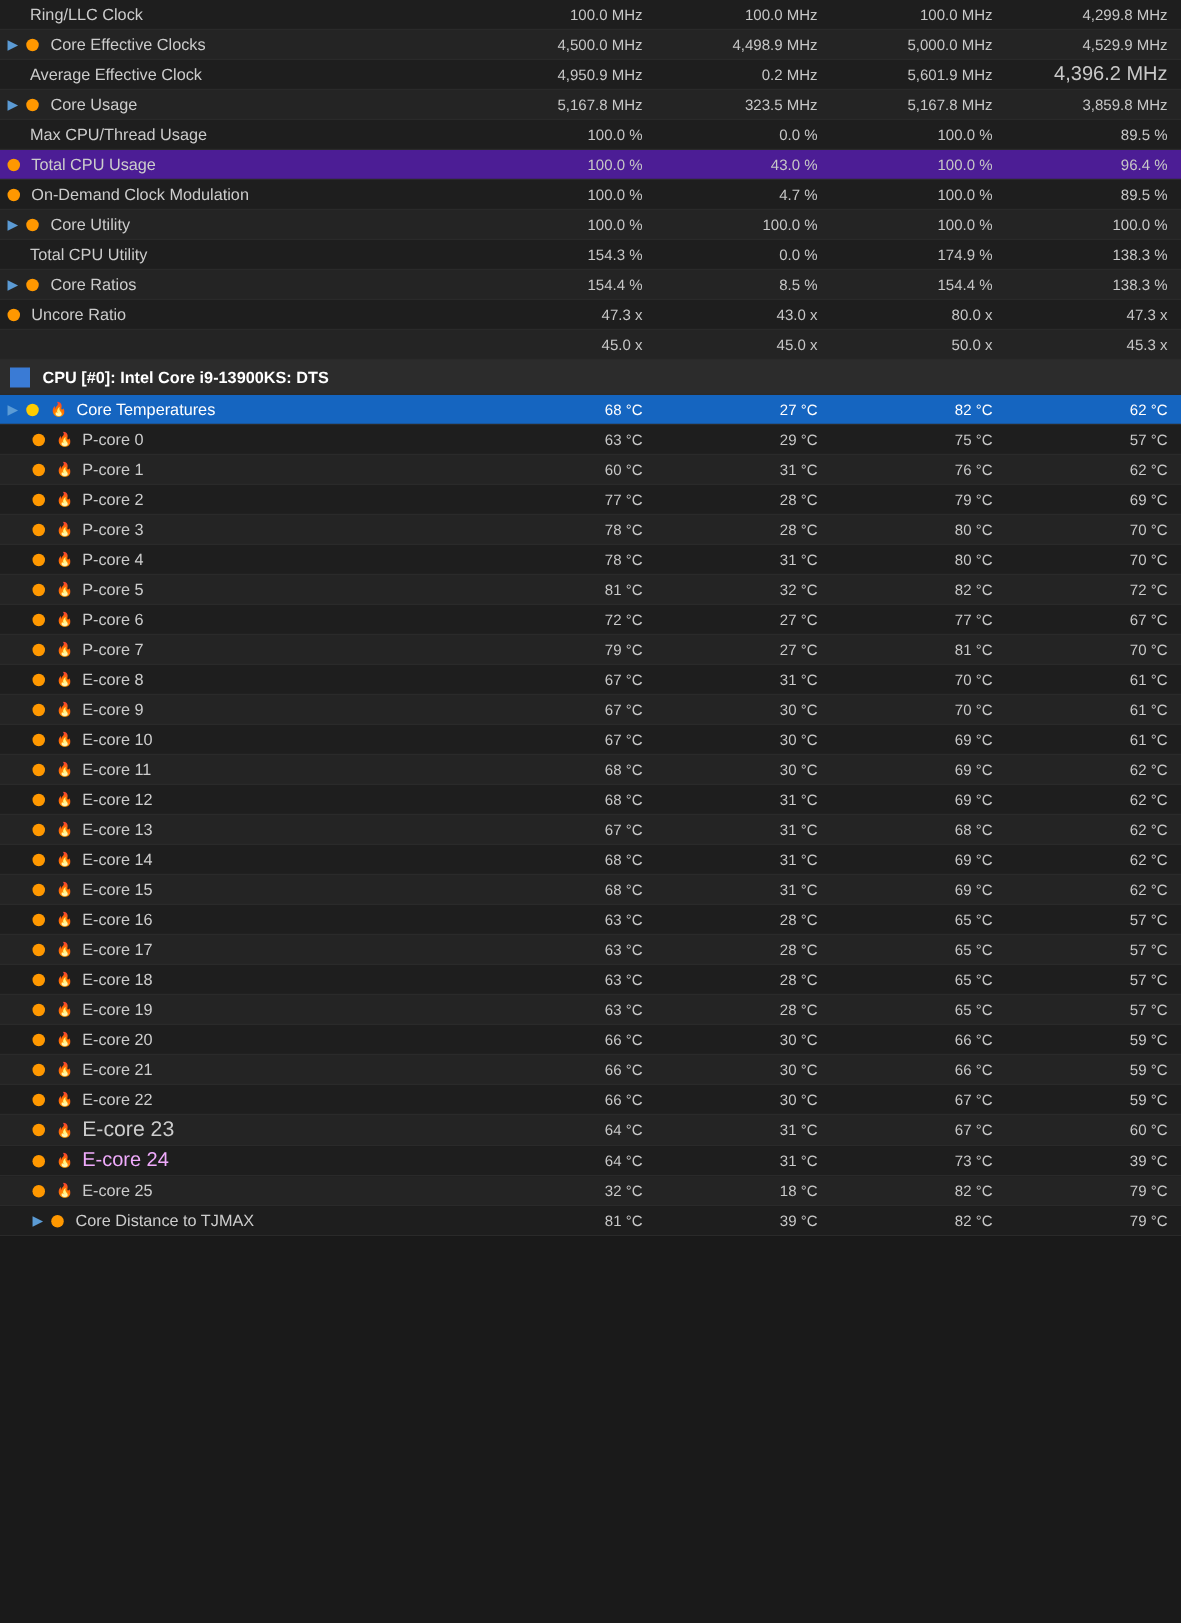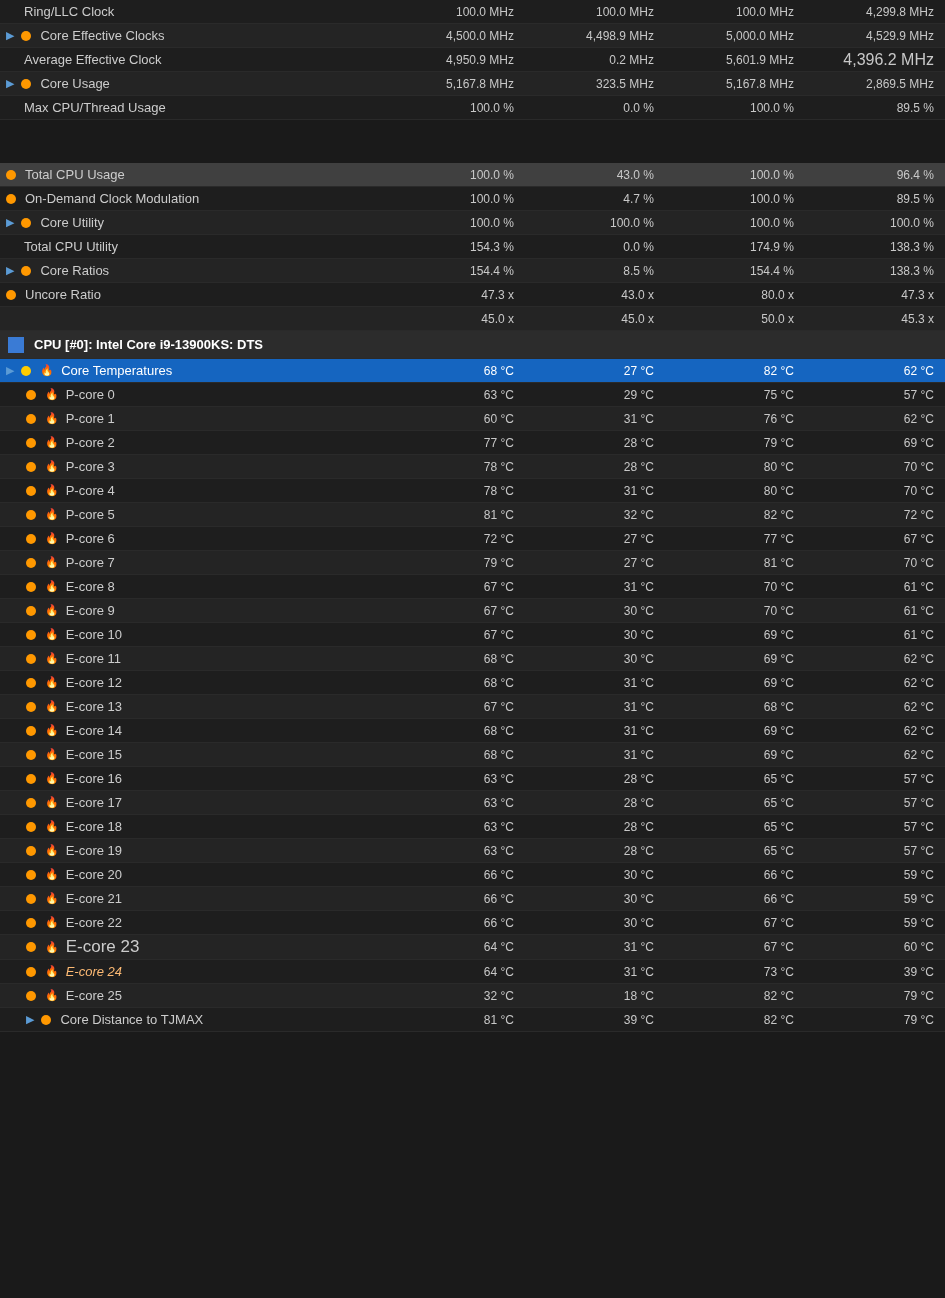--- a/index.html
+++ b/index.html
@@ -86,33 +86,33 @@
     </div>
     <div class="row" style="background: rgb(36, 36, 36);">
       <div class="cell cell-label" style="padding-left:6px;">
         <span style="color:#5b9bd5;font-size:11px;margin-right:3px;">▶</span>
         <span style="width:10px;height:10px;border-radius:50%;background:#ff9800;display:inline-block;flex-shrink:0;margin-right:5px;"></span>
         <span style="color:#cccccc;font-size:13px;">Core Usage</span>
       </div>
       <div class="cell cell-value" style="color:#c8c8c8;font-size:12px;">5,167.8 MHz</div>
       <div class="cell cell-value" style="color:#c8c8c8;font-size:12px;">323.5 MHz</div>
       <div class="cell cell-value" style="color:#c8c8c8;font-size:12px;">5,167.8 MHz</div>
-      <div class="cell cell-value" style="color:#c8c8c8;font-size:12px;">2,869.5 MHz</div>
+      <div class="cell cell-value" style="color:#c8c8c8;font-size:12px;">3,859.8 MHz</div>
     </div>
     <div class="row" style="background: rgb(30, 30, 30);">
       <div class="cell cell-label" style="padding-left:6px;">
         <span style="width:14px;display:inline-block;"></span>
         <span style="color:#cccccc;font-size:13px;">Max CPU/Thread Usage</span>
       </div>
       <div class="cell cell-value" style="color:#c8c8c8;font-size:12px;">100.0 %</div>
       <div class="cell cell-value" style="color:#c8c8c8;font-size:12px;">0.0 %</div>
       <div class="cell cell-value" style="color:#c8c8c8;font-size:12px;">100.0 %</div>
       <div class="cell cell-value" style="color:#c8c8c8;font-size:12px;">89.5 %</div>
     </div>
-    <div class="row" style="background: #404040; margin-top: 43px;">
+    <div class="row" style="background: #4c1d95;">
       <div class="cell cell-label" style="padding-left:6px;">
         <span style="width:10px;height:10px;border-radius:50%;background:#ff9800;display:inline-block;flex-shrink:0;margin-right:5px;"></span>
         <span style="color:#cccccc;font-size:13px;">Total CPU Usage</span>
       </div>
       <div class="cell cell-value" style="color:#c8c8c8;font-size:12px;">100.0 %</div>
       <div class="cell cell-value" style="color:#c8c8c8;font-size:12px;">43.0 %</div>
       <div class="cell cell-value" style="color:#c8c8c8;font-size:12px;">100.0 %</div>
       <div class="cell cell-value" style="color:#c8c8c8;font-size:12px;">96.4 %</div>
     </div>
     <div class="row" style="background: rgb(30, 30, 30);">
@@ -456,21 +456,21 @@
       </div>
       <div class="cell cell-value" style="color:#c8c8c8;font-size:12px;">64 °C</div>
       <div class="cell cell-value" style="color:#c8c8c8;font-size:12px;">31 °C</div>
       <div class="cell cell-value" style="color:#c8c8c8;font-size:12px;">67 °C</div>
       <div class="cell cell-value" style="color:#c8c8c8;font-size:12px;">60 °C</div>
     </div>
     <div class="row" style="background: rgb(30, 30, 30);">
       <div class="cell cell-label" style="padding-left:26px;">
         <span style="width:10px;height:10px;border-radius:50%;background:#ff9800;display:inline-block;flex-shrink:0;margin-right:5px;"></span>
         <span style="color:#ff7700;font-size:11px;margin-right:3px;">🔥</span>
-        <span style="color:#fdba74;font-size:13px;font-style:italic;">E-core 24</span>
+        <span style="color:#f0abfc;font-size:16px;">E-core 24</span>
       </div>
       <div class="cell cell-value" style="color:#c8c8c8;font-size:12px;">64 °C</div>
       <div class="cell cell-value" style="color:#c8c8c8;font-size:12px;">31 °C</div>
       <div class="cell cell-value" style="color:#c8c8c8;font-size:12px;">73 °C</div>
       <div class="cell cell-value" style="color:#c8c8c8;font-size:12px;">39 °C</div>
     </div>
     <div class="row" style="background: rgb(36, 36, 36);">
       <div class="cell cell-label" style="padding-left:26px;">
         <span style="width:10px;height:10px;border-radius:50%;background:#ff9800;display:inline-block;flex-shrink:0;margin-right:5px;"></span>
         <span style="color:#ff7700;font-size:11px;margin-right:3px;">🔥</span>

